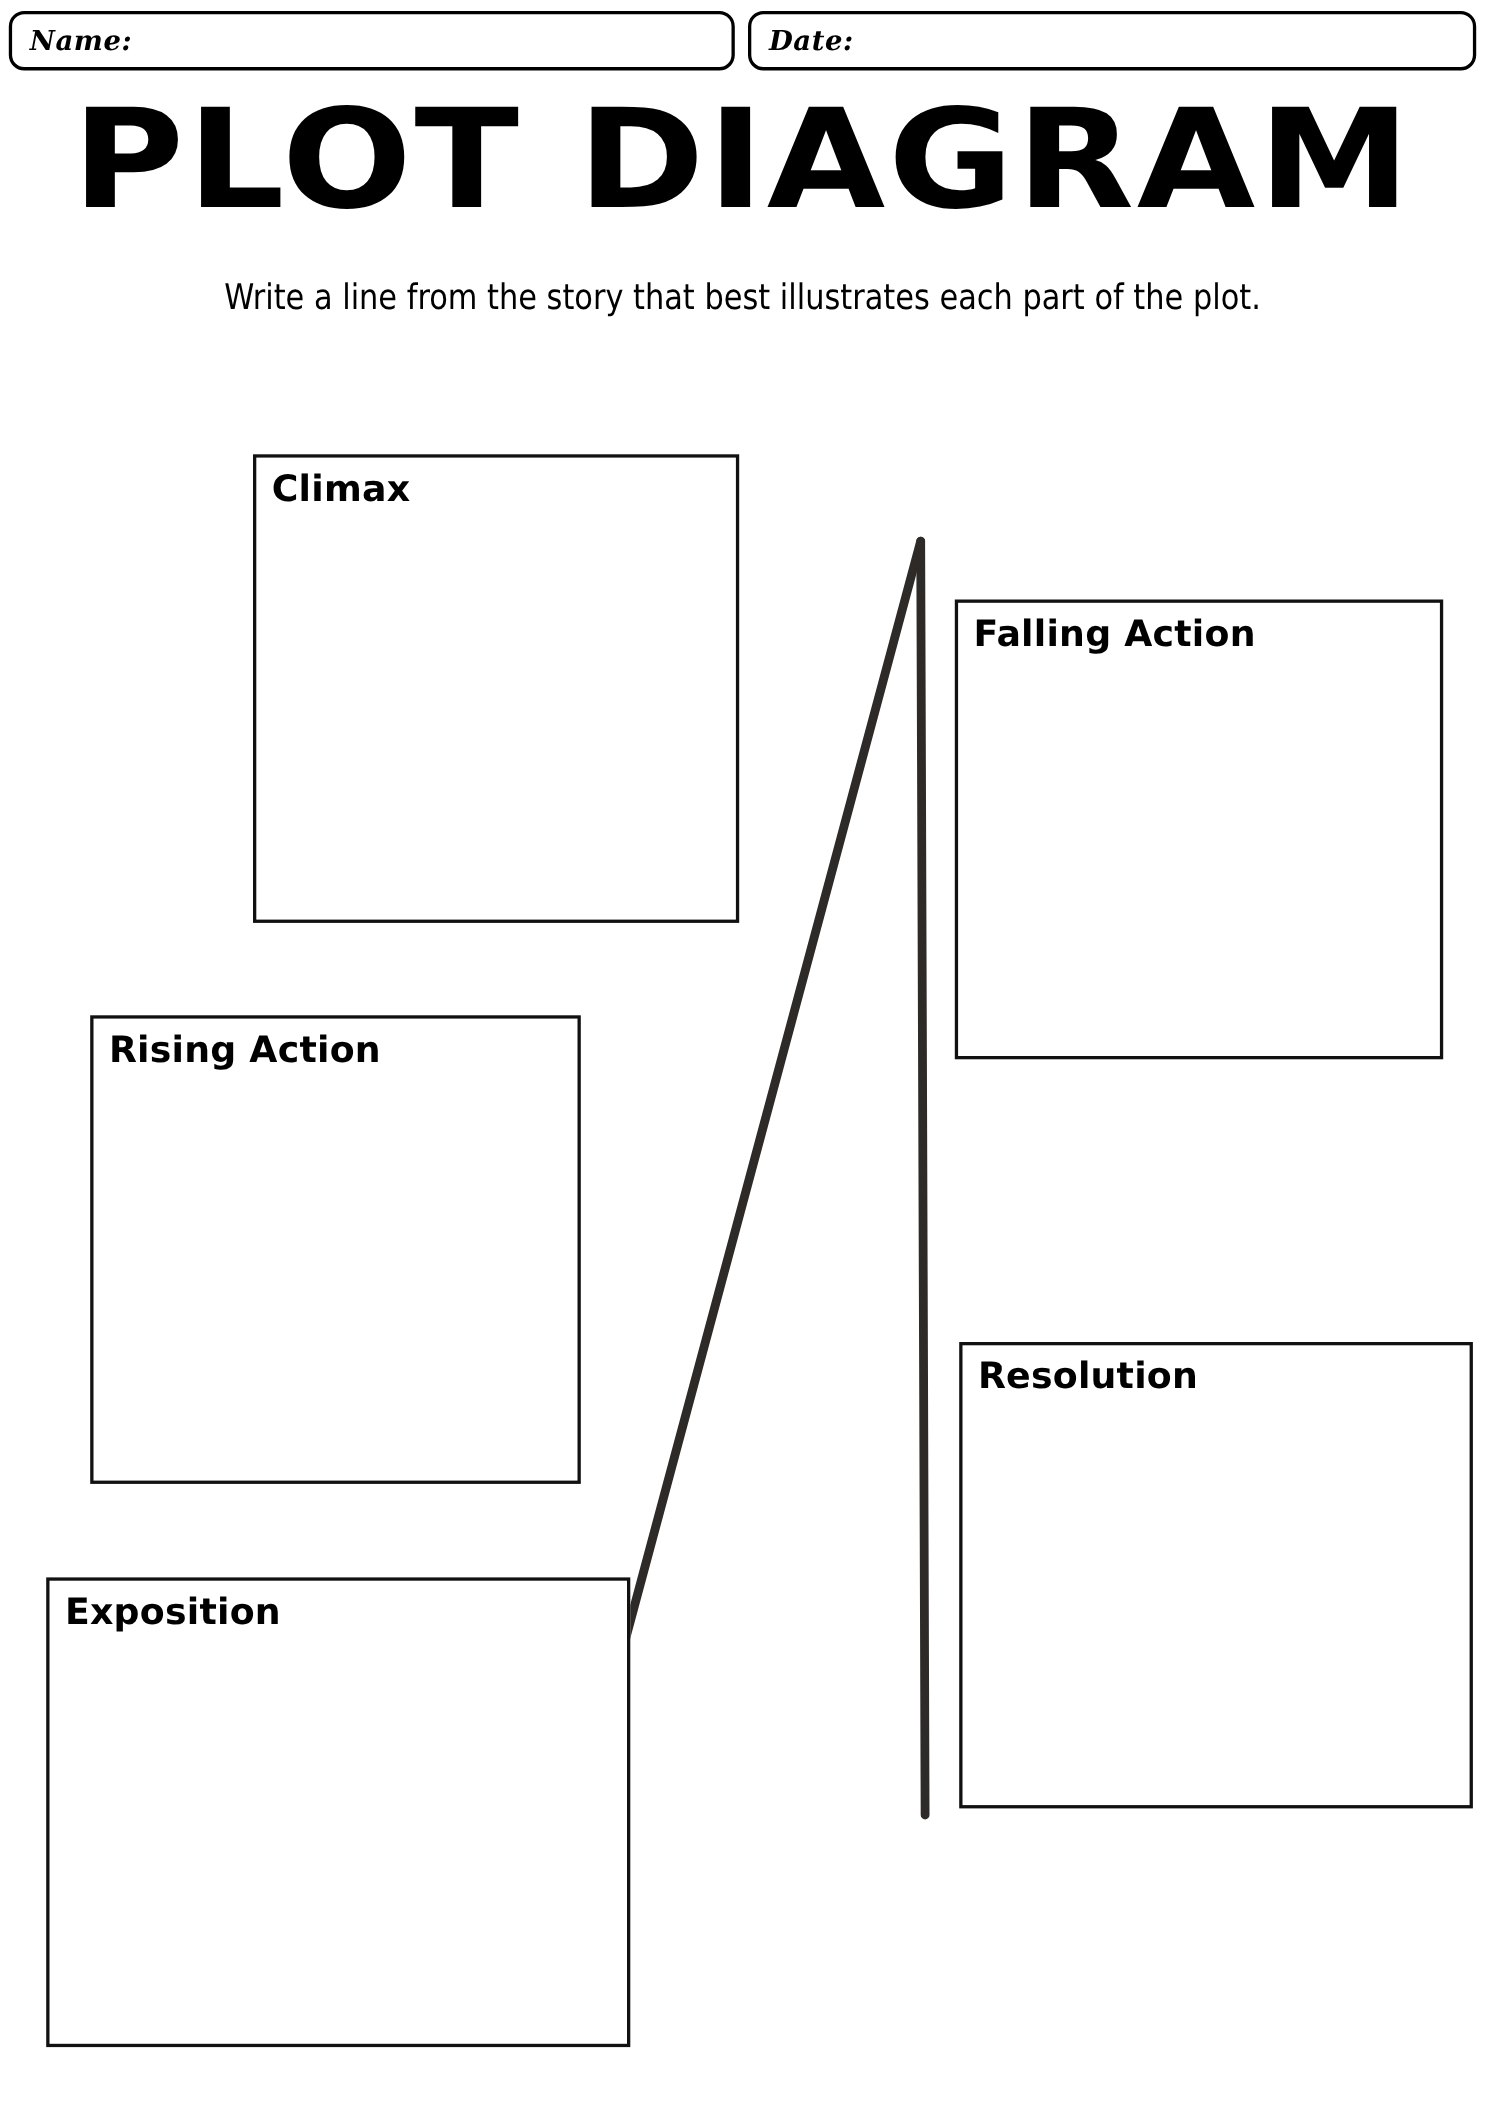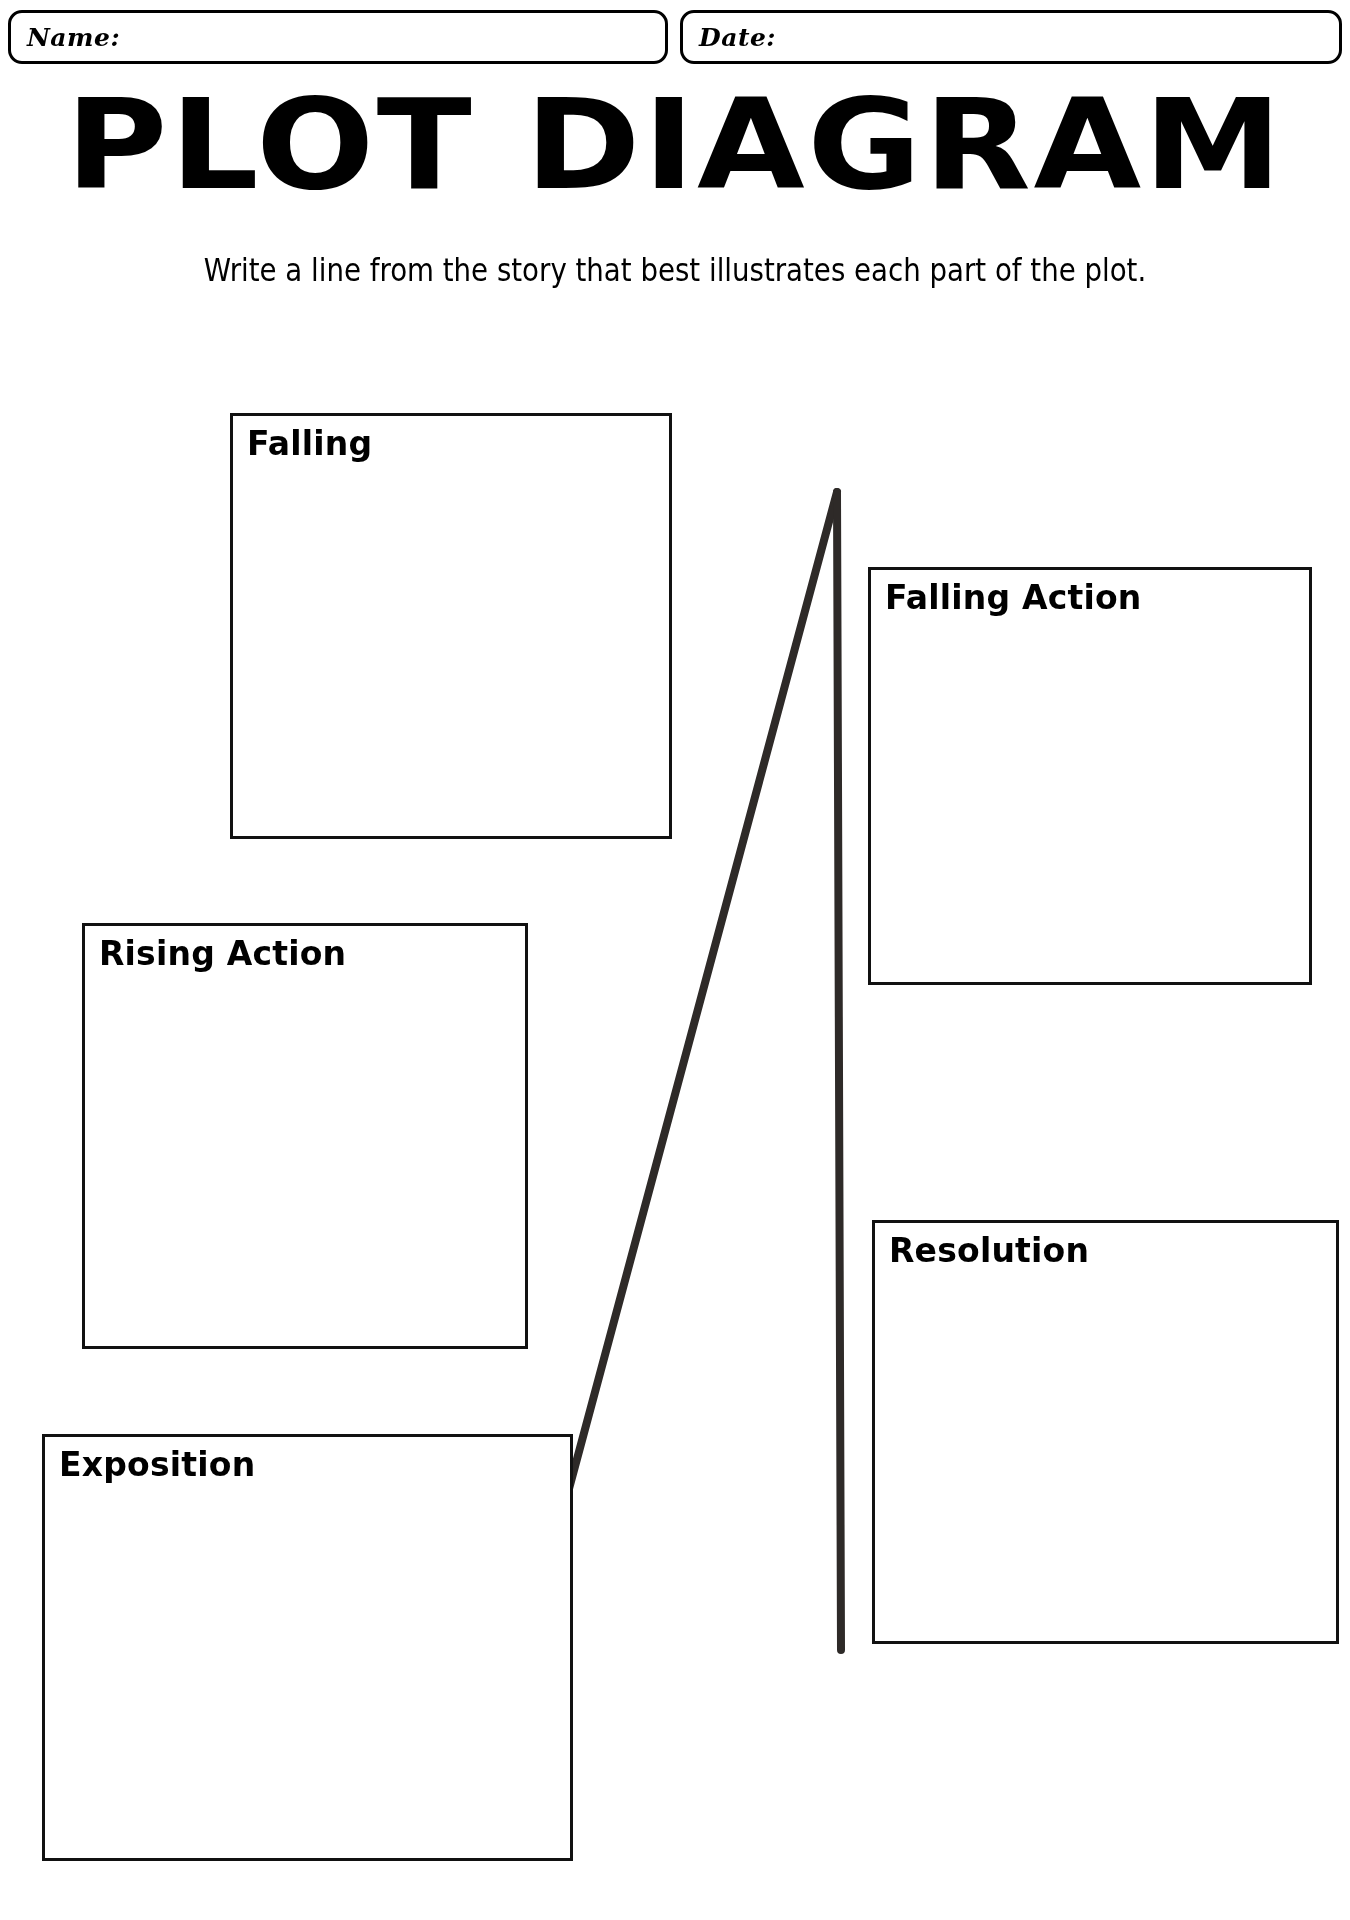--- a/index.html
+++ b/index.html
@@ -127,21 +127,21 @@
     position: absolute;
     left: 0;
     right: 0;
     top: 52px;
     bottom: 0;
   }
 
   #box-climax        { left: 230px;  top: 413px;  width: 442px; height: 426px; }
   #box-rising        { left: 82px;   top: 923px;  width: 446px; height: 426px; padding-left: 28px; }
   #box-exposition    { left: 42px;   top: 1434px; width: 531px; height: 427px; text-align: right; }
-  #box-falling       { left: 868px;  top: 567px;  width: 444px; height: 418px; }
+  #box-falling       { left: 868px;  top: 545px;  width: 444px; height: 418px; }
   #box-resolution    { left: 872px;  top: 1220px; width: 467px; height: 424px; }
 </style>
 </head>
 <body>
 
 <div id="page">
 
   <div class="field-row">
     <div class="field-box name">
       <span class="field-label">Name:</span>
@@ -154,21 +154,21 @@
   <div class="title">PLOT DIAGRAM</div>
 
   <div class="subtitle">Write a line from the story that best illustrates each part of the plot.</div>
 
   <svg id="plot-arc" viewBox="0 0 1350 1920">
     <path d="M 527 1645 L 837 492" fill="none" stroke="#2e2a28" stroke-width="8" stroke-linecap="round"></path>
     <path d="M 837 492 L 841 1650" fill="none" stroke="#2e2a28" stroke-width="8" stroke-linecap="round"></path>
   </svg>
 
   <div class="plot-box" id="box-climax">
-    <div class="box-label">Falling</div>
+    <div class="box-label">Climax</div>
     <div class="box-writing-area"></div>
   </div>
 
   <div class="plot-box" id="box-rising">
     <div class="box-label">Rising Action</div>
     <div class="box-writing-area"></div>
   </div>
 
   <div class="plot-box" id="box-exposition">
     <div class="box-label">Exposition</div>

